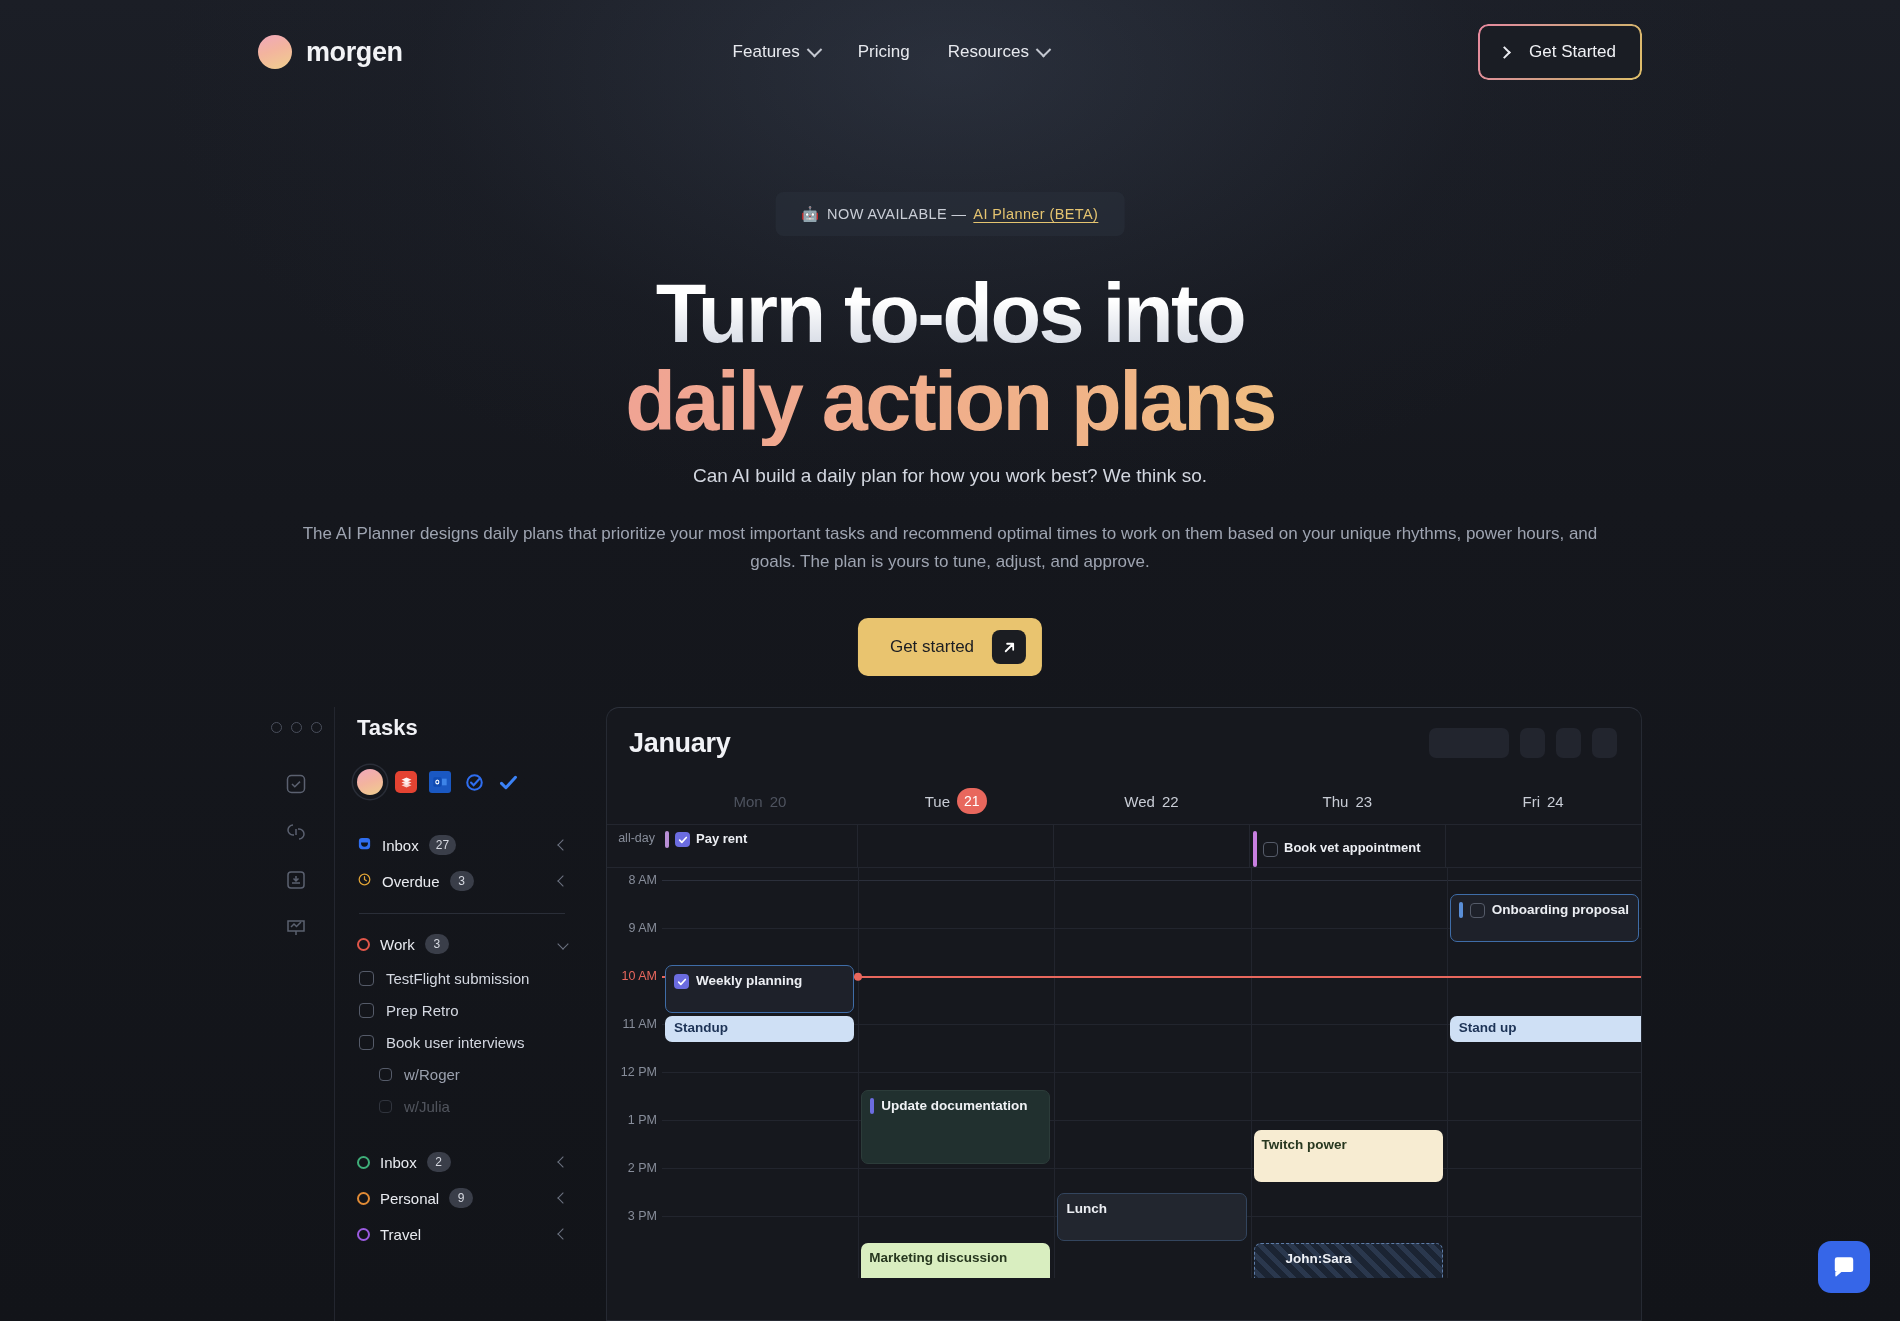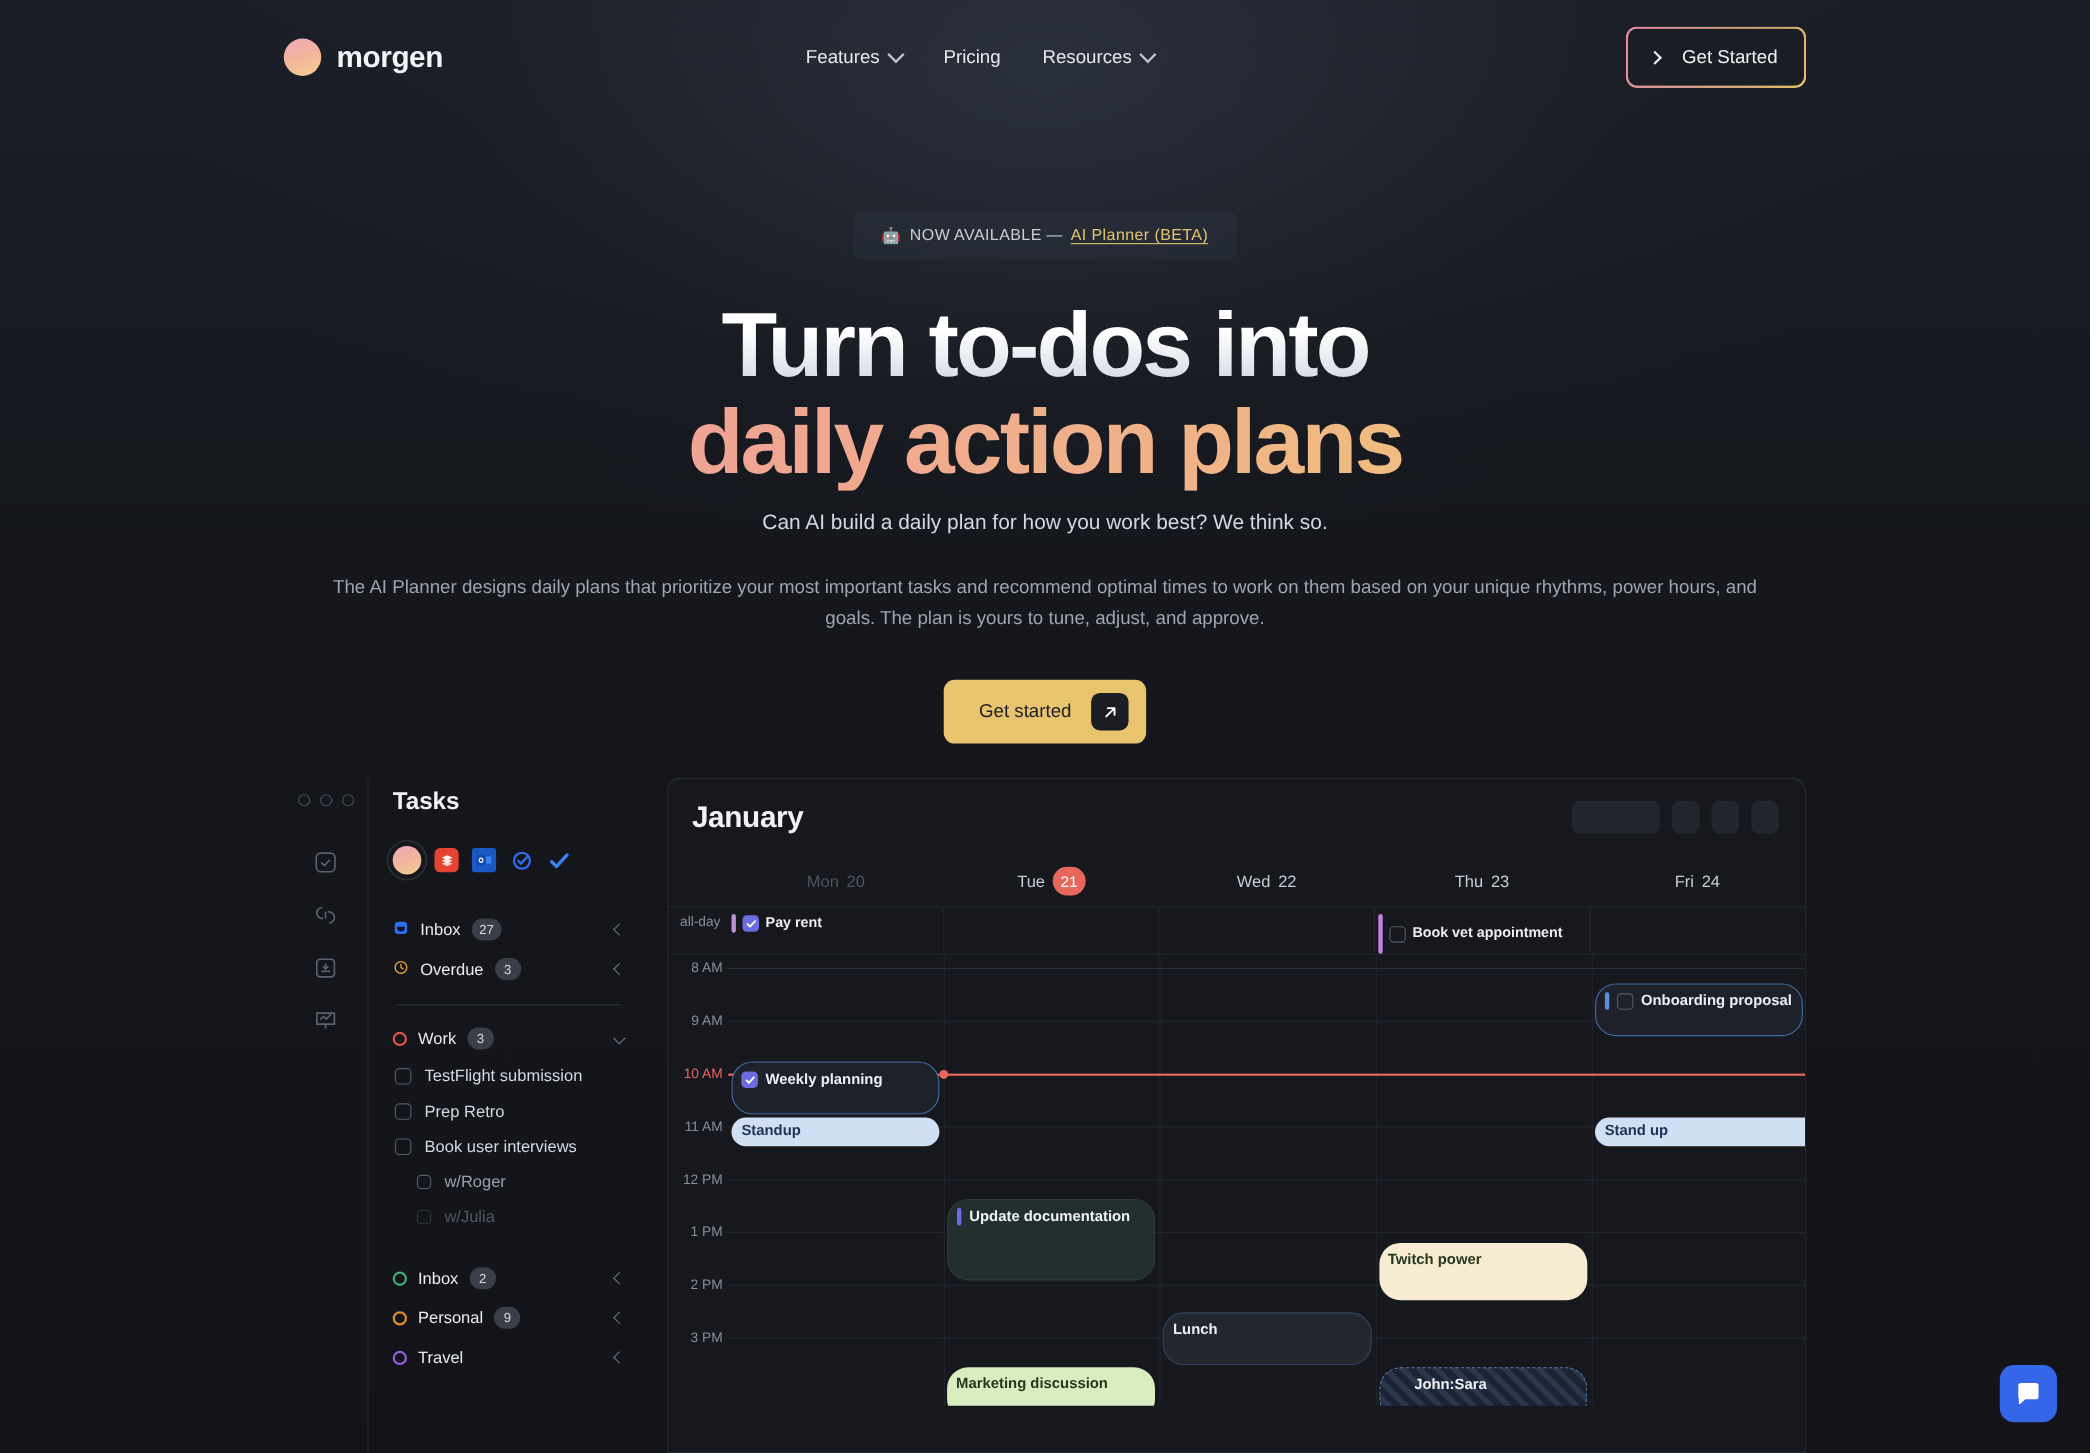--- a/index.html
+++ b/index.html
@@ -206,21 +206,21 @@
     position: absolute; left: 0; width: 50px; text-align: right;
     font-size: 12.5px; color: #878d9a; transform: translateY(-7px);
   }
   .hour-lbl.now { color: #e8675d; }
   .hline { position: absolute; left: 55px; right: 0; height: 1px; background: #22252e; }
   .hline.major { background: #2b2f3b; }
   .vline { position: absolute; top: 0; bottom: 0; width: 1px; background: #22252e; }
   .nowline { position: absolute; height: 1.6px; background: #e8675d; left: 55px; }
   .nowdot { position: absolute; width: 8px; height: 8px; border-radius: 50%; background: #e8675d; transform: translate(-4px,-3.2px); }
 
-  .ev { position: absolute; border-radius: 19px; font-size: 13.5px; font-weight: 700; line-height: 1.2; overflow: hidden; cursor: pointer; }
+  .ev { position: absolute; border-radius: 7px; font-size: 13.5px; font-weight: 700; line-height: 1.2; overflow: hidden; cursor: pointer; }
   .ev-inner { padding: 7px 8px; display: flex; gap: 7px; align-items: flex-start; }
   .ev-bar { width: 4px; border-radius: 2px; flex: none; align-self: stretch; min-height: 14px; }
   .ev-task { background: #1e212a; border: 1.4px solid #3f6da8; color: #eceef3; }
   .ev-light { background: #cfe0f5; color: #1d3356; }
   .ev-dark { background: #22262f; border: 1.4px solid #33455e; color: #eceef3; }
   .ev-teal { background: #21302f; border: 1.4px solid #2c3c3a; color: #f0f2f5; }
   .ev-cream { background: #f7ecd2; color: #27371f; }
   .ev-green { background: #d9eec0; color: #27371f; }
   .ev-hatch {
     background:

